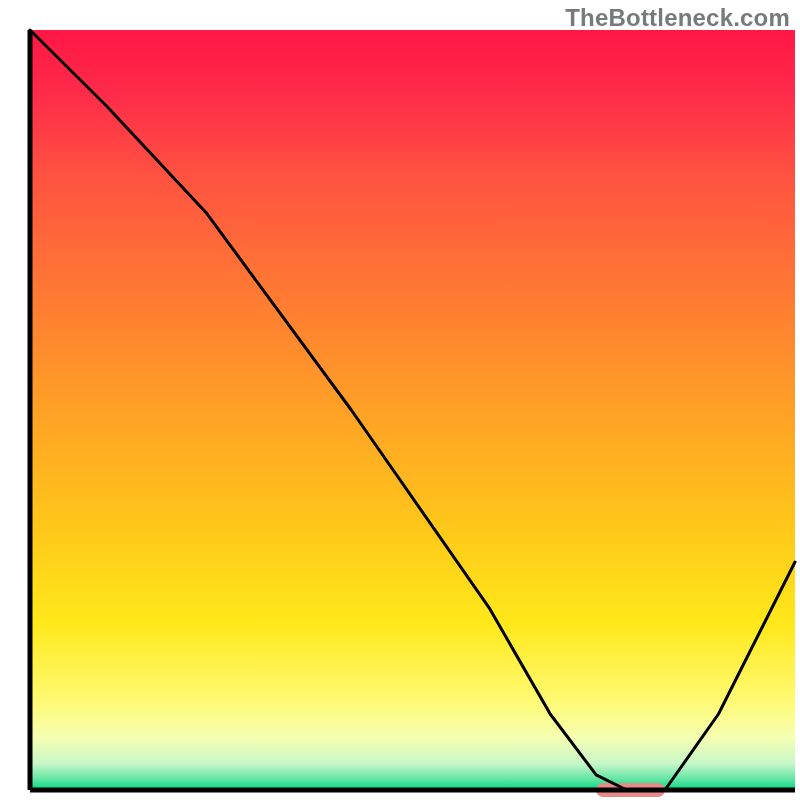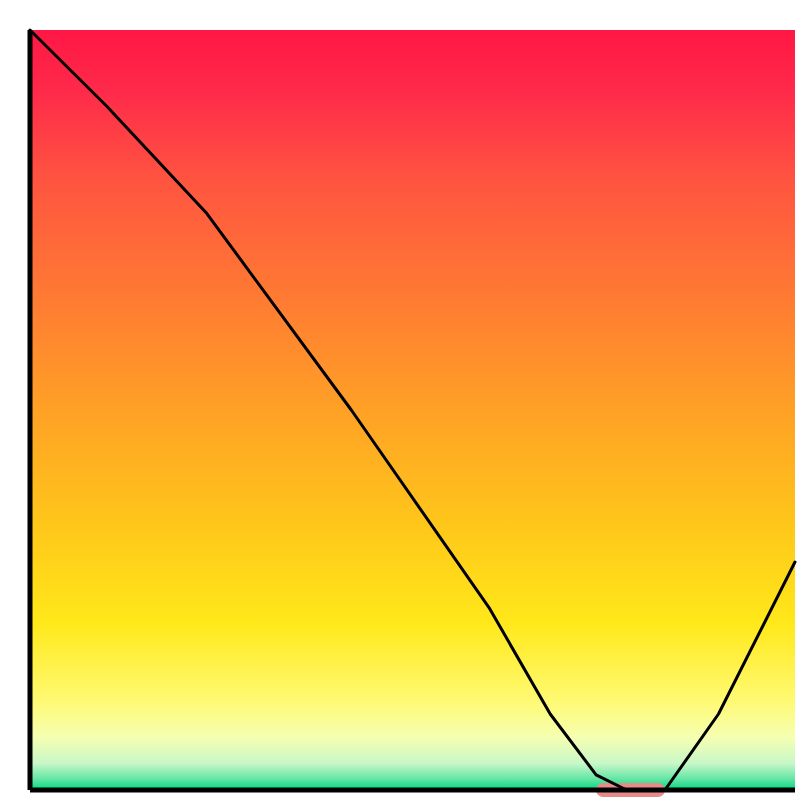--- a/index.html
+++ b/index.html
@@ -27,20 +27,21 @@
   svg {
     position: absolute;
     top: 0;
     left: 0;
   }
 </style>
 </head>
 <body>
 
 <div class="chart-wrap">
+  <div class="watermark">TheBottleneck.com</div>
   <svg id="chart-svg" width="800" height="800" viewBox="0 0 800 800">
       <defs>
         <linearGradient id="bg-grad" x1="0" y1="0" x2="0" y2="1">
           <stop offset="0%" stop-color="#ff1744"></stop>
           <stop offset="8%" stop-color="#ff2a4a"></stop>
           <stop offset="20%" stop-color="#ff5540"></stop>
           <stop offset="35%" stop-color="#ff7a33"></stop>
           <stop offset="50%" stop-color="#ffa126"></stop>
           <stop offset="65%" stop-color="#ffc61a"></stop>
           <stop offset="78%" stop-color="#ffe81a"></stop>

